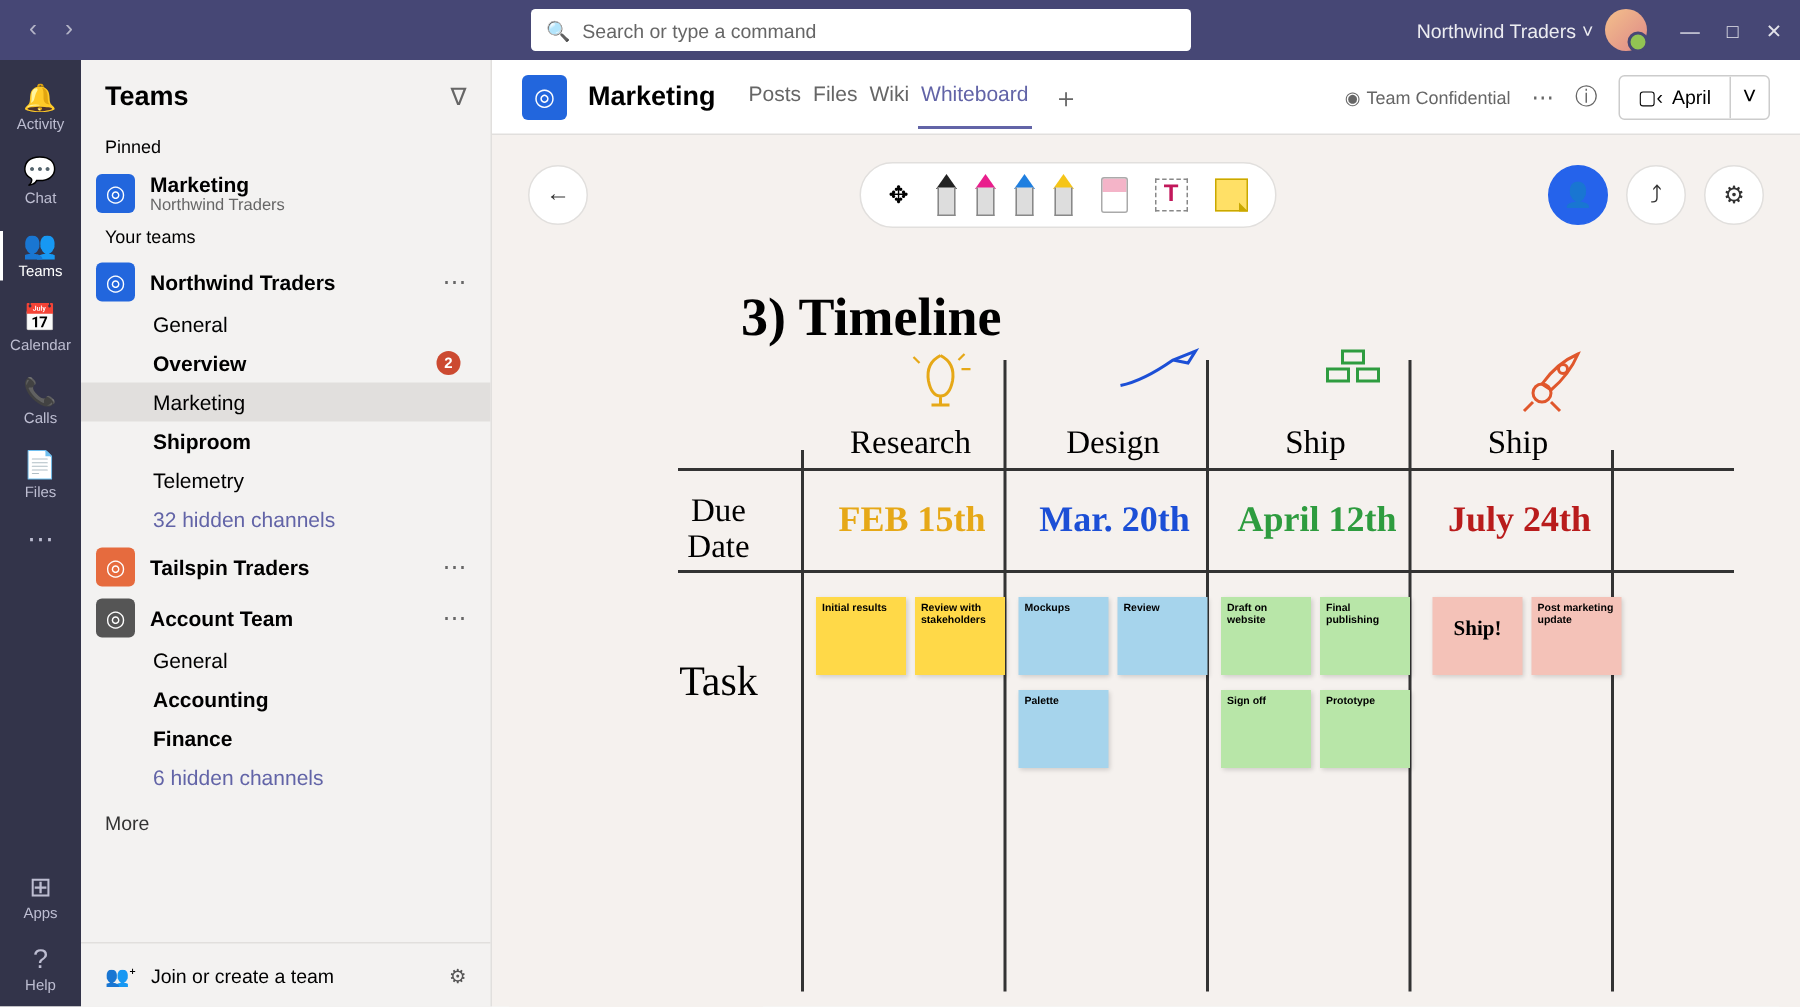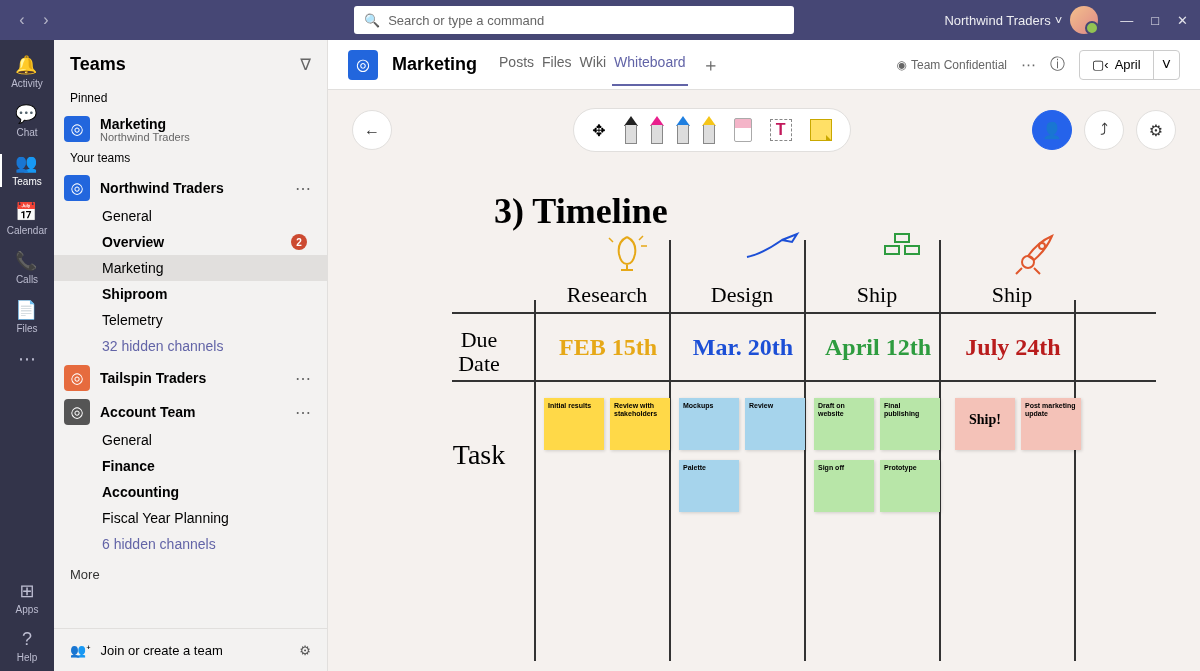--- a/index.html
+++ b/index.html
@@ -181,27 +181,24 @@
         </div>
         <div class="team-row">
           <div class="ti" style="background:#555">◎</div>
           <span class="tn">Account Team</span>
           <span class="dots">⋯</span>
         </div>
         <div class="ch">
           <span class="lab">General</span>
         </div>
         <div class="ch bold">
+          <span class="lab">Accounting</span>
+        </div>
+        <div class="ch bold">
           <span class="lab">Finance</span>
-        </div>
-        <div class="ch bold">
-          <span class="lab">Accounting</span>
-        </div>
-        <div class="ch">
-          <span class="lab">Fiscal Year Planning</span>
         </div>
         <div class="ch link">
           <span class="lab">6 hidden channels</span>
         </div>
       </div>
     <div class="more">More</div>
     <div class="sb-foot">
       <span>👥⁺</span>
       <span>Join or create a team</span>
       <span class="gear">⚙</span>

